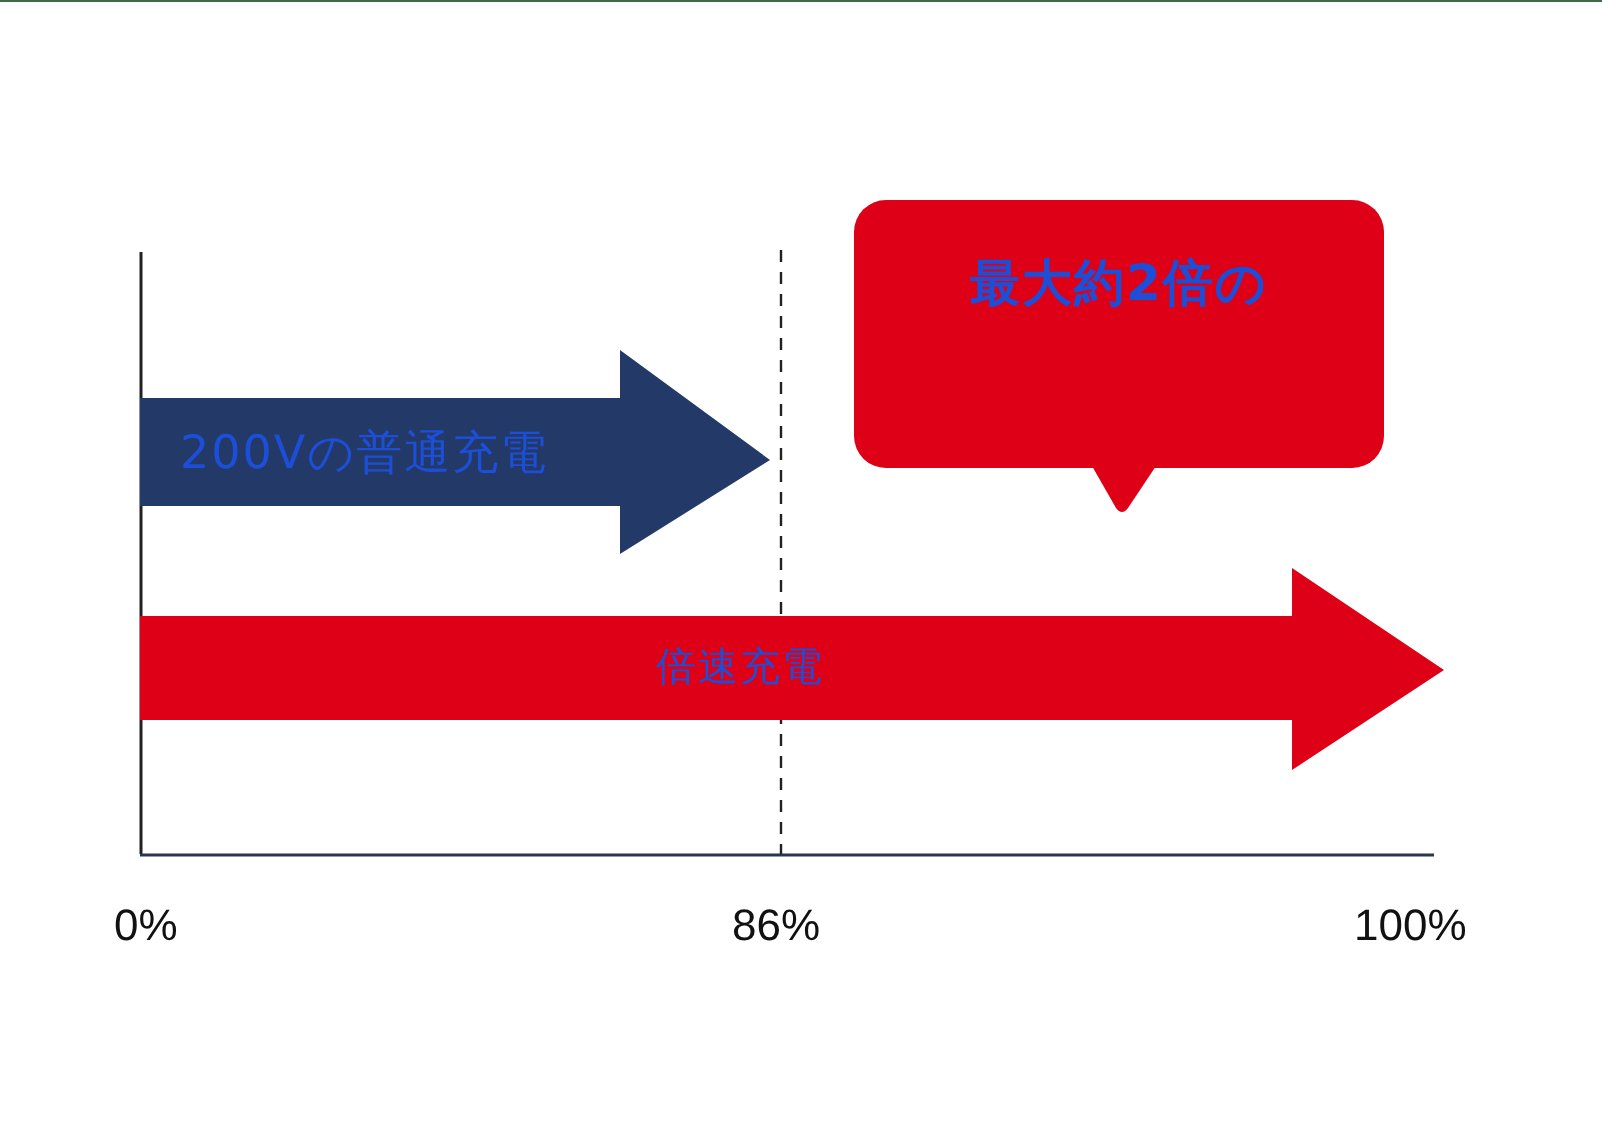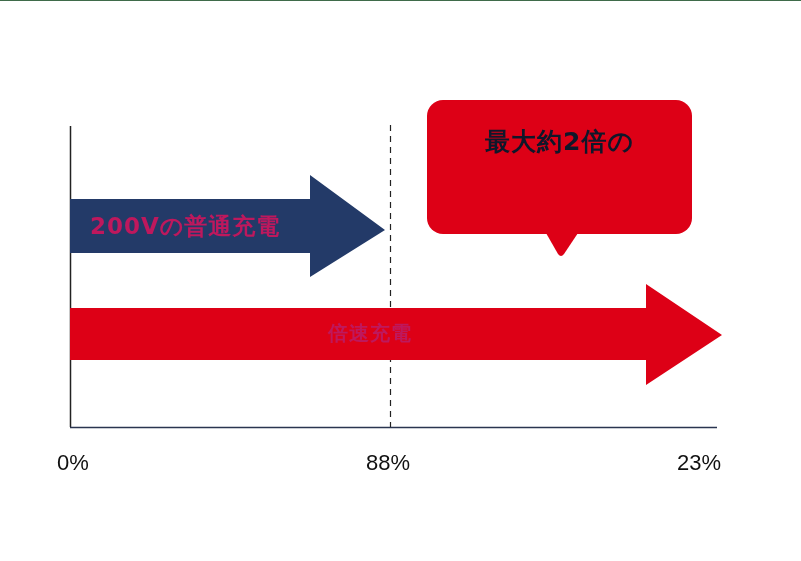--- a/index.html
+++ b/index.html
@@ -1,23 +1,23 @@
 <!DOCTYPE html>
 <html><head>
 <meta charset="utf-8">
 <style>
   html, body { margin: 0; padding: 0; background: #ffffff; }
   body { width: 801px; height: 561px; position: relative; overflow: hidden;
          font-family: "DejaVu Sans", "Liberation Sans", sans-serif; }
   .topline { position: absolute; left: 0; top: 0; width: 801px; height: 1px; background: #3f6b4a; }
   svg.chart { position: absolute; left: 0; top: 0; }
-  .label { position: absolute; color: #be185d; font-weight: bold; white-space: nowrap; }
+  .label { position: absolute; color: #1d4ed8; font-weight: normal; white-space: nowrap; }
   .tick { position: absolute; top: 450px; font-size: 22px; color: #111111; font-family: "Liberation Sans", sans-serif; }
   .bubble-text { position: absolute; left: 427px; top: 120px; width: 265px; text-align: center;
-                 color: #0f172a; font-weight: bold; font-size: 25px; line-height: 44px; letter-spacing: 1px; }
+                 color: #1d4ed8; font-weight: bold; font-size: 25px; line-height: 44px; letter-spacing: 1px; }
 </style>
 </head>
 <body>
 
 <div class="topline"></div>
 
 <svg class="chart" width="801" height="561" viewBox="0 0 801 561">
 
   <line x1="70.5" y1="126" x2="70.5" y2="427" stroke="#222222" stroke-width="1.5"></line>
   <line x1="70" y1="427.5" x2="717" y2="427.5" stroke="#2a3550" stroke-width="1.5"></line>
@@ -33,14 +33,14 @@
 </svg>
 
 <div class="label" style="left:90px; top:211px; font-size:23px; letter-spacing:1px;">200Vの普通充電</div>
 <div class="label" style="left:328px; top:320px; font-size:20px; letter-spacing:1px;">倍速充電</div>
 
 <div class="bubble-text">
   <div>最大約2倍の</div>
 </div>
 
 <div class="tick" style="left:57px;">0%</div>
-<div class="tick" style="left:366px;">88%</div>
-<div class="tick" style="left:677px;">23%</div>
+<div class="tick" style="left:366px;">86%</div>
+<div class="tick" style="left:677px;">100%</div>
 
 </body></html>

